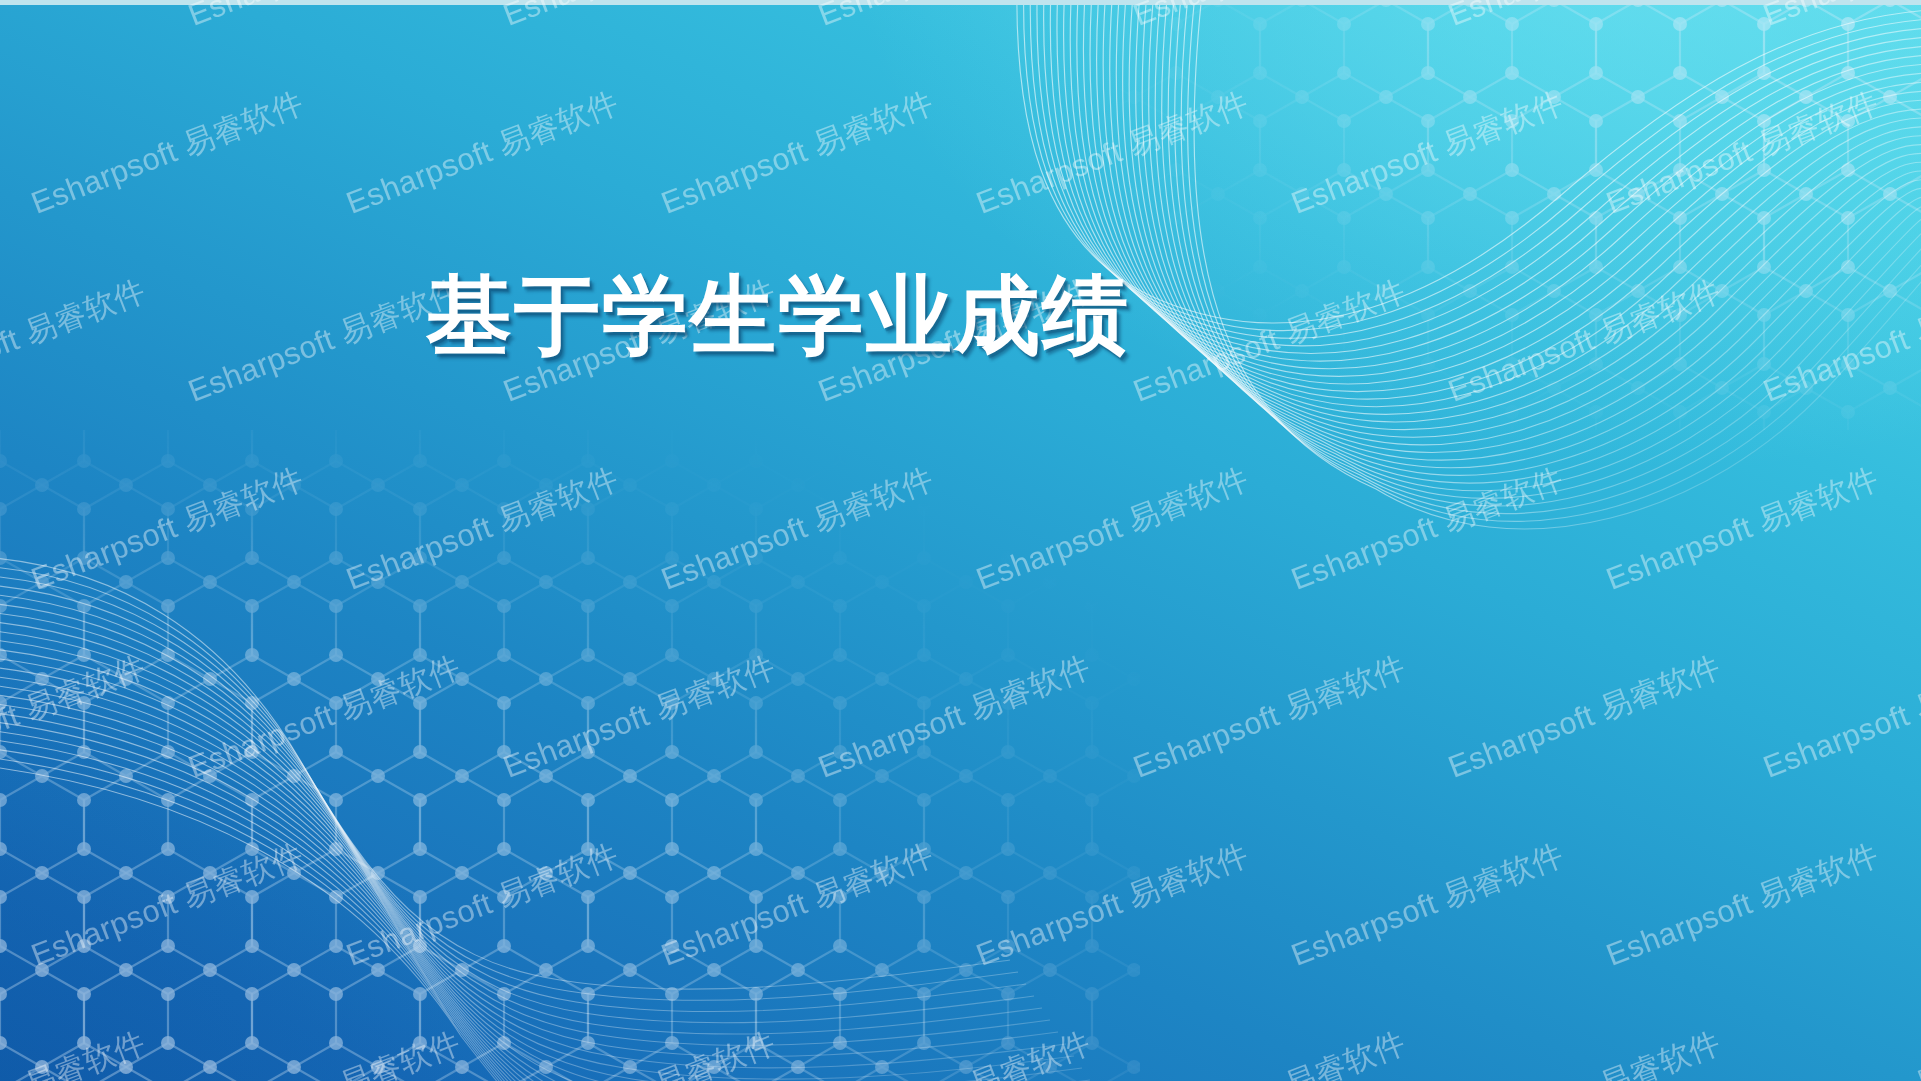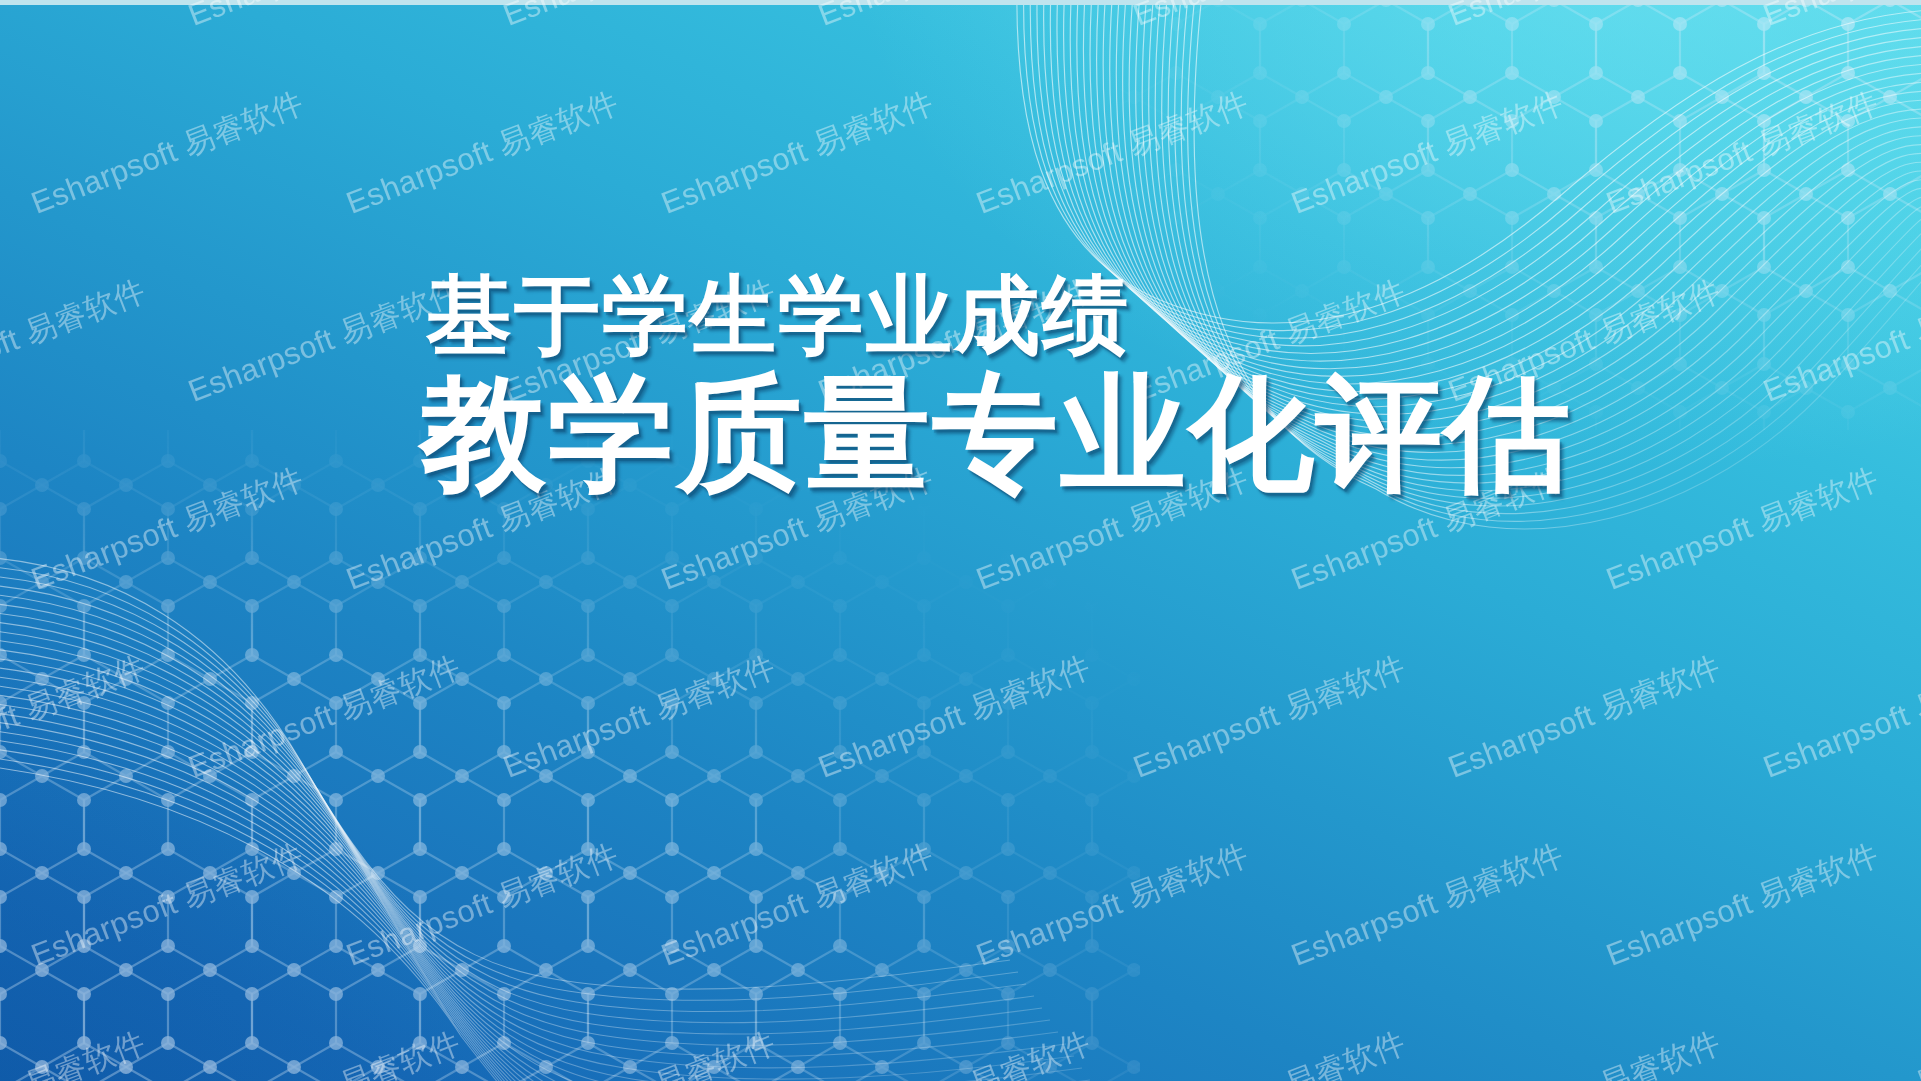--- a/index.html
+++ b/index.html
@@ -292,16 +292,15 @@
       <div class="wm" style="left: 510px; top: 1444px;">Esharpsoft 易睿软件</div>
       <div class="wm" style="left: 825px; top: 1444px;">Esharpsoft 易睿软件</div>
       <div class="wm" style="left: 1140px; top: 1444px;">Esharpsoft 易睿软件</div>
       <div class="wm" style="left: 1455px; top: 1444px;">Esharpsoft 易睿软件</div>
       <div class="wm" style="left: 1770px; top: 1444px;">Esharpsoft 易睿软件</div>
       <div class="wm" style="left: 2085px; top: 1444px;">Esharpsoft 易睿软件</div>
     </div>
 
   <div id="title-block">
     <div class="title-line" id="title-line-1">基于学生学业成绩</div>
-    <div class="title-line" id="title-line-2">教学质量专业化评估</div>
   </div>
 
 </div>
 
 </body></html>

